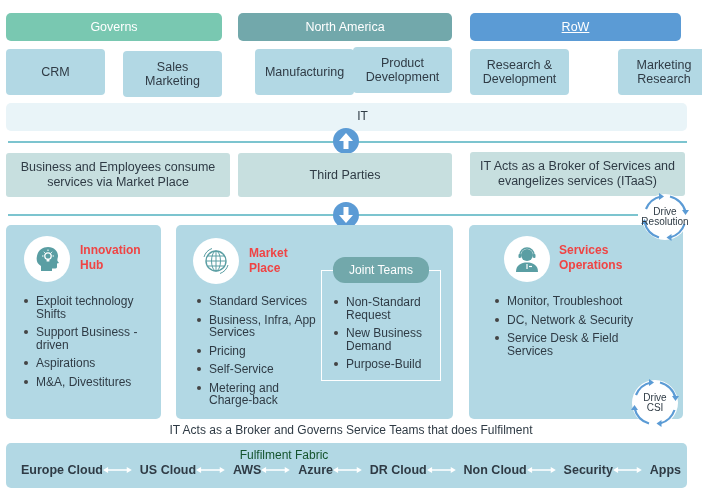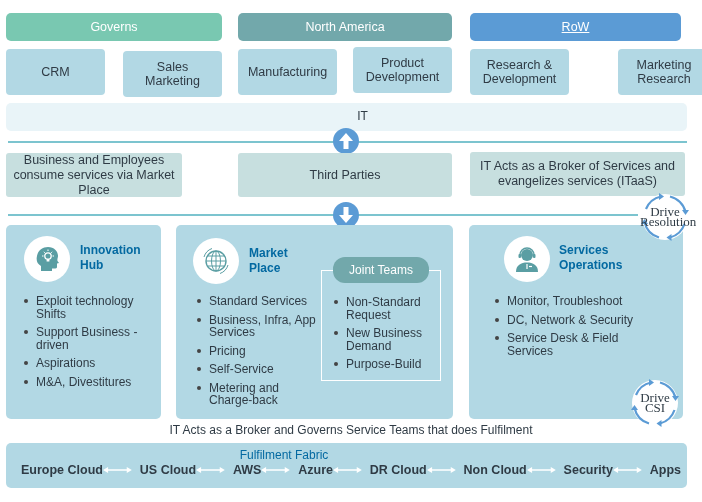--- a/index.html
+++ b/index.html
@@ -18,35 +18,35 @@
 
   .it-bar { left: 6px; top: 103px; width: 681px; height: 28px; background: #e9f4f8; border-radius: 5px; font-size: 12px; padding-left: 32px; }
   .hline { left: 8px; width: 679px; height: 2px; background: #7cc4cf; }
 
   .arrow-circle { width: 26px; height: 26px; border-radius: 50%; background: #5b9bd5; }
 
   .consumer { top: 153px; height: 44px; background: #c7dfdf; border-radius: 3px; font-size: 12.5px; line-height: 15px; color: #2f3b45; }
 
   .panel { top: 225px; height: 194px; background: #b2d8e4; border-radius: 5px; }
   .icon-disc { width: 46px; height: 46px; border-radius: 50%; background: #ffffff; }
-  .panel-title { color: #0369a1; font-weight: bold; font-size: 12px; line-height: 15px; }
+  .panel-title { color: #ef4444; font-weight: bold; font-size: 12px; line-height: 15px; }
   ul.bullets { list-style: none; font-size: 12px; line-height: 12.5px; color: #2f3b45; }
   ul.bullets li { position: relative; padding-left: 14px; margin-bottom: 6px; }
   ul.bullets li::before { content: ""; position: absolute; left: 2px; top: 4px; width: 4px; height: 4px; border-radius: 50%; background: #444; }
 
   .joint-box { left: 321px; top: 270px; width: 120px; height: 111px; border: 1.5px solid #ffffff; }
   .joint-title { left: 333px; top: 257px; width: 96px; height: 26px; background: #72a8ab; border-radius: 12px; color: #fff; font-size: 12px; }
 
   .cycle { width: 50px; height: 50px; }
-  .cycle-label { font-family: Liberation Serif, serif; font-size: 13px; line-height: 10px; color: #2f3b45; text-align: center; }
+  .cycle-label { font-family: Liberation Sans, sans-serif; font-size: 10px; line-height: 10px; color: #2f3b45; text-align: center; }
 
   .broker-text { left: 0; top: 423px; width: 702px; font-size: 12px; text-align: center; color: #2f3b45; }
 
   .fabric { left: 6px; top: 443px; width: 681px; height: 45px; background: #b2d8e4; border-radius: 5px; }
-  .fabric-title { left: 0; top: 448px; width: 568px; text-align: center; font-size: 12px; color: #0369a1; }
+  .fabric-title { left: 0; top: 448px; width: 568px; text-align: center; font-size: 12px; color: #14532d; }
   .fabric-row { left: 13px; top: 462px; width: 668px; height: 16px; display: flex; align-items: center; justify-content: space-between; }
   .fabric-item { font-weight: bold; font-size: 12.5px; color: #2f3b45; white-space: nowrap; margin-left: 8px; }
   .dbl-arrow { width: 34px; height: 8px; display: inline-block; }
 </style>
 </head>
 <body>
 
 <div class="abs region region-europe center">
     <span>Governs</span>
   </div>
@@ -56,21 +56,21 @@
 <div class="abs region region-row center">
     <span>RoW</span>
   </div>
 
 <div class="abs dept center" style="left:6px;width:99px;">
     <span>CRM</span>
   </div>
 <div class="abs dept center" style="left:123px;width:99px;top:51px;">
     <span style="width:70px;">Sales Marketing</span>
   </div>
-<div class="abs dept center" style="left:238px;width:99px;">
+<div class="abs dept center" style="left:255px;width:99px;">
     <span>Manufacturing</span>
   </div>
 <div class="abs dept center" style="left:353px;width:99px;top:47px;">
     <span style="width:84px;">Product Development</span>
   </div>
 <div class="abs dept center" style="left:470px;width:99px;">
     <span style="width:84px;">Research &amp; Development</span>
   </div>
 <div class="abs dept center" style="left:618px;width:92px;">
     <span style="width:70px;">Marketing Research</span>
@@ -80,21 +80,21 @@
     <span style="margin-top:-2px;">IT</span>
   </div>
 
 <div class="abs hline" style="top:141px;"></div>
 <div class="abs arrow-circle center" style="left:333px;top:128px;">
   <svg width="16" height="18" viewBox="0 0 16 18">
       <path d="M8 1 L15 9 L10.5 9 L10.5 17 L5.5 17 L5.5 9 L1 9 Z" fill="#ffffff"></path>
     </svg>
 </div>
 
-<div class="abs consumer center" style="left:6px;width:176px;">
+<div class="abs consumer center" style="left:6px;width:224px;">
     <span style="width:200px;">Business and Employees consume services via Market Place</span>
   </div>
 <div class="abs consumer center" style="left:238px;width:214px;">
     <span>Third Parties</span>
   </div>
 <div class="abs consumer center" style="left:470px;width:215px;top:152px;">
     <span style="width:200px;">IT Acts as a Broker of Services and evangelizes services (ITaaS)</span>
   </div>
 
 <div class="abs hline" style="top:214px;width:630px;"></div>

